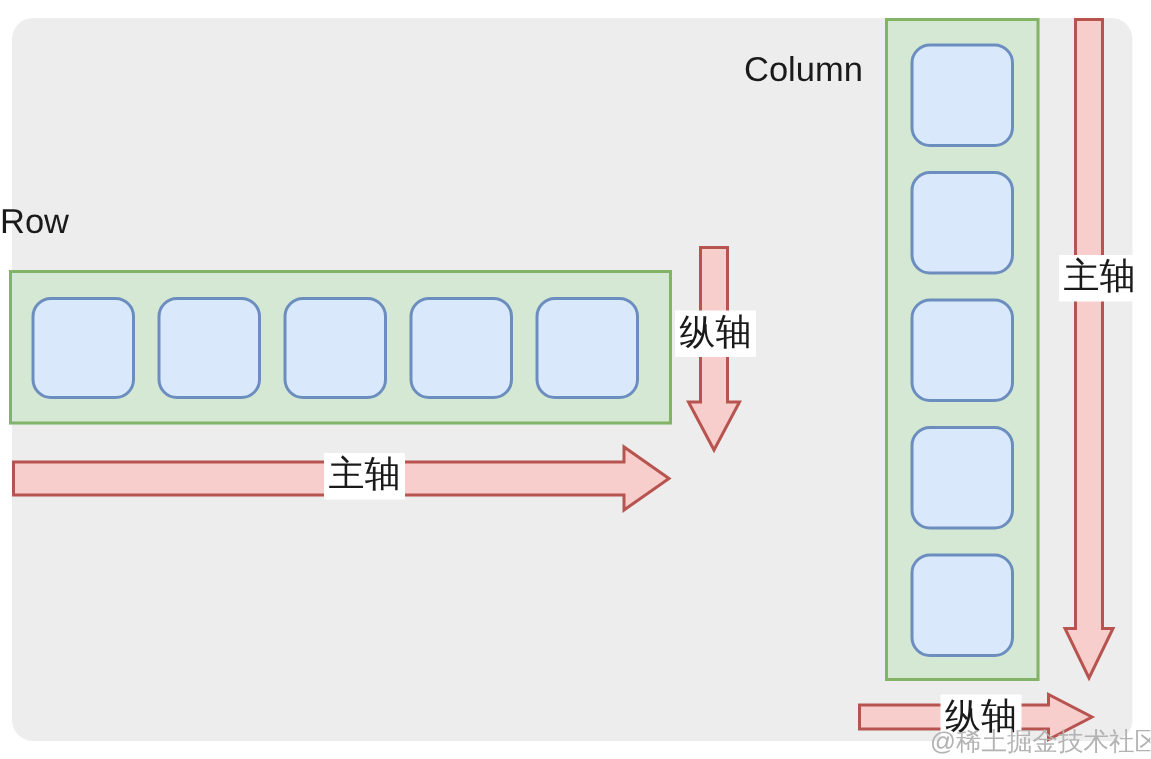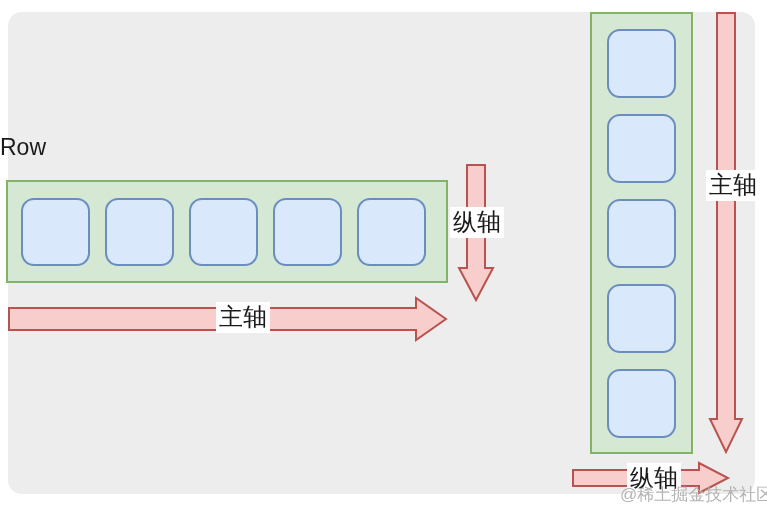--- a/index.html
+++ b/index.html
@@ -104,20 +104,21 @@
   <svg class="arrow" style="left:8px; top:296px;" width="440" height="46" viewBox="0 0 440 46">
     <polygon points="1,12 408,12 408,2 438,23 408,44 408,34 1,34"></polygon>
   </svg>
   <span class="axis-label row-main-axis-label">主轴</span>
 
   <svg class="arrow" style="left:457px; top:164px;" width="38" height="138" viewBox="0 0 38 138">
     <polygon points="10,1 28,1 28,104 36,104 19,136 2,104 10,104"></polygon>
   </svg>
   <span class="axis-label row-cross-axis-label">纵轴</span>
 
+  <div class="section-title column-title">Column</div>
 
   <div class="box-container column-container">
     <div class="item"></div>
   <div class="item"></div>
       <div class="item"></div>
       <div class="item"></div>
       <div class="item"></div>
     </div>
 
   <svg class="arrow" style="left:708px; top:12px;" width="36" height="442" viewBox="0 0 36 442">

